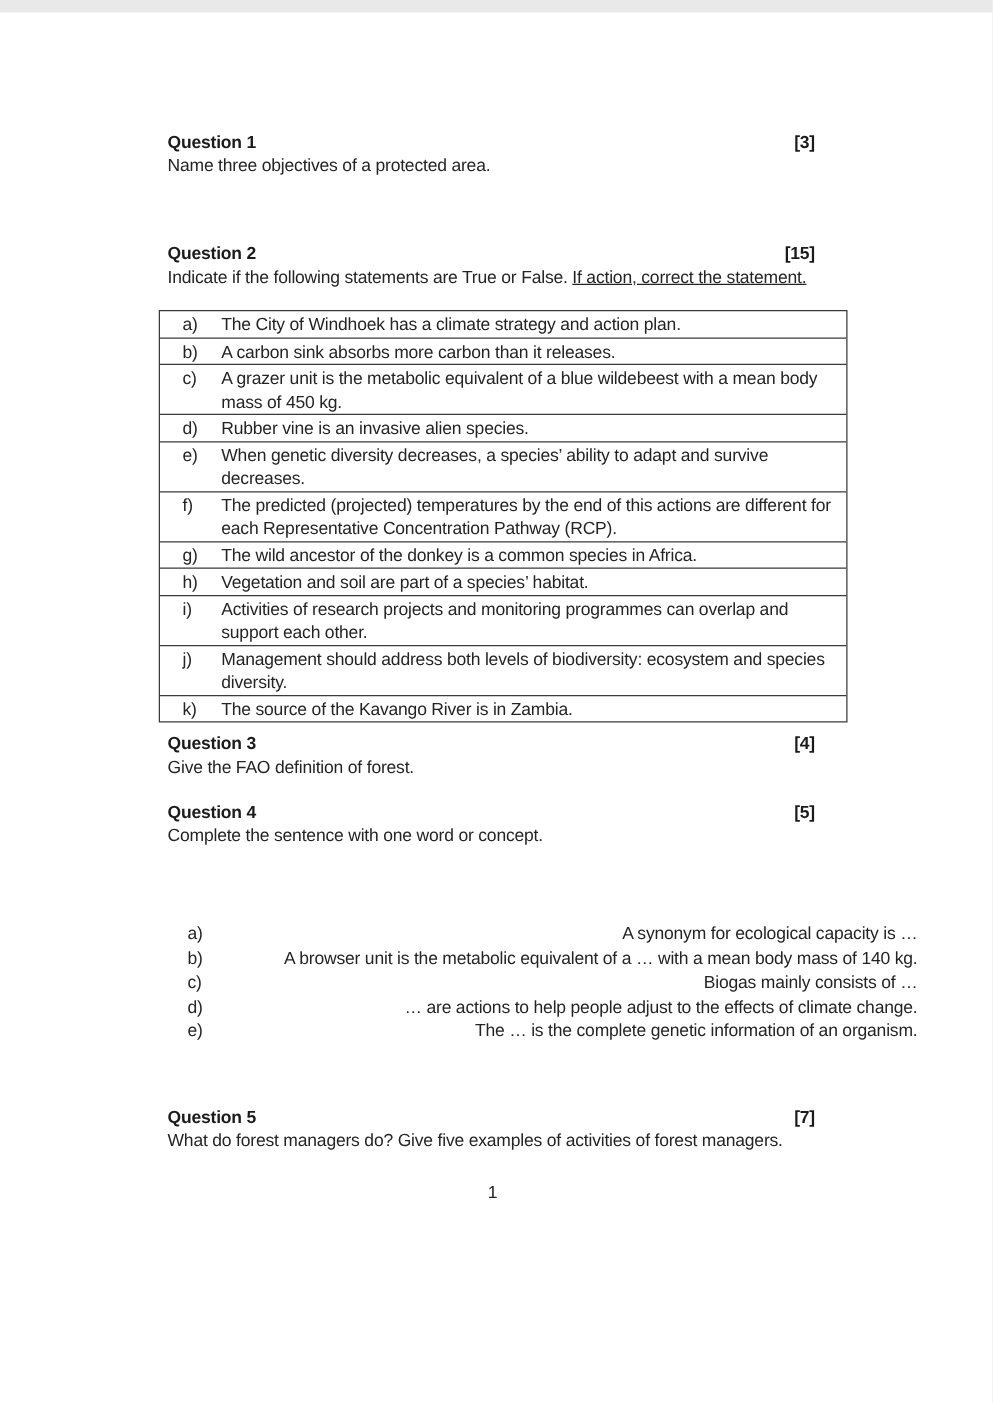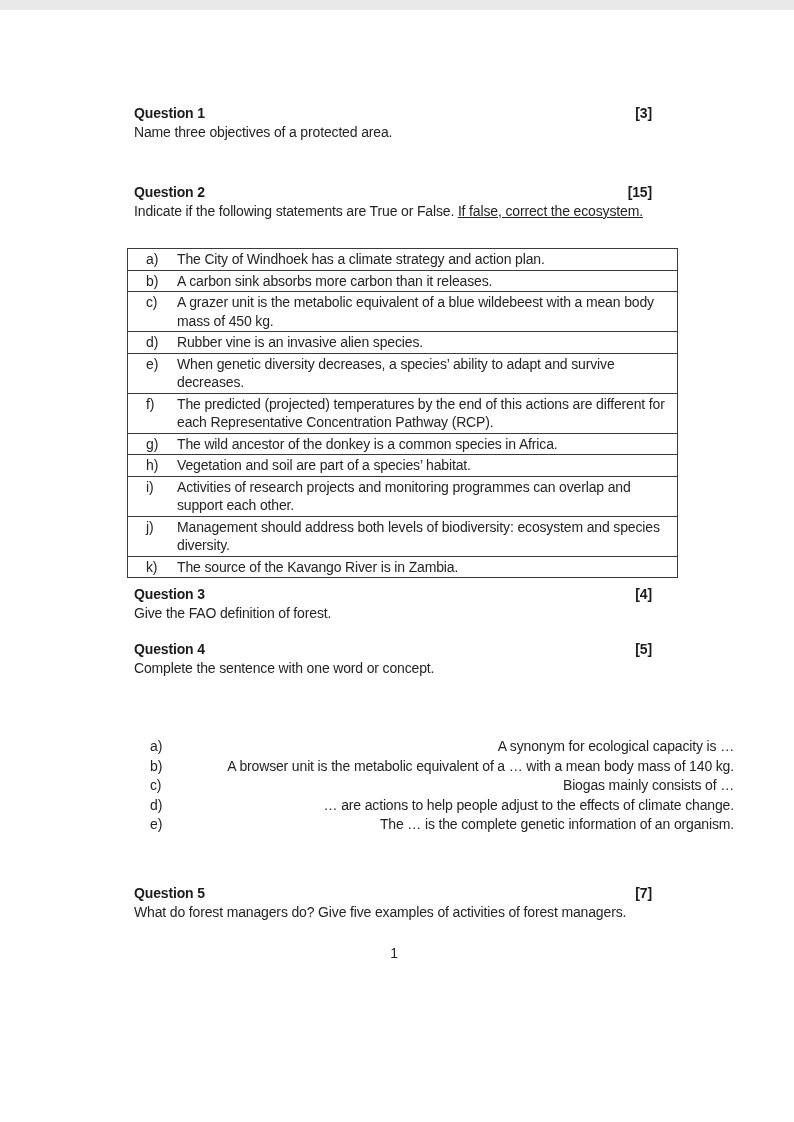--- a/index.html
+++ b/index.html
@@ -47,26 +47,26 @@
 <div class="page">
 
   <div class="sec" style="top:94px">
     <div class="qhead">
       <span>Question 1</span>
       <span>[3]</span>
     </div>
     <div class="qintro">Name three objectives of a protected area.</div>
   </div>
 
-  <div class="sec" style="top:173px">
+  <div class="sec" style="top:183px">
     <div class="qhead">
       <span>Question 2</span>
       <span>[15]</span>
     </div>
-    <div class="qintro"><span>Indicate if the following statements are True or False. </span><span class="u">If false, correct the ecosystem.</span></div>
+    <div class="qintro"><span>Indicate if the following statements are True or False. </span><span class="u">If action, correct the statement.</span></div>
   </div>
 
   <div class="stable">
     <div class="trow">
         <span class="tletter">a)</span>
         <span class="ttext">The City of Windhoek has a climate strategy and action plan.</span>
       </div>
     <div class="trow">
         <span class="tletter">b)</span>
         <span class="ttext">A carbon sink absorbs more carbon than it releases.</span>

